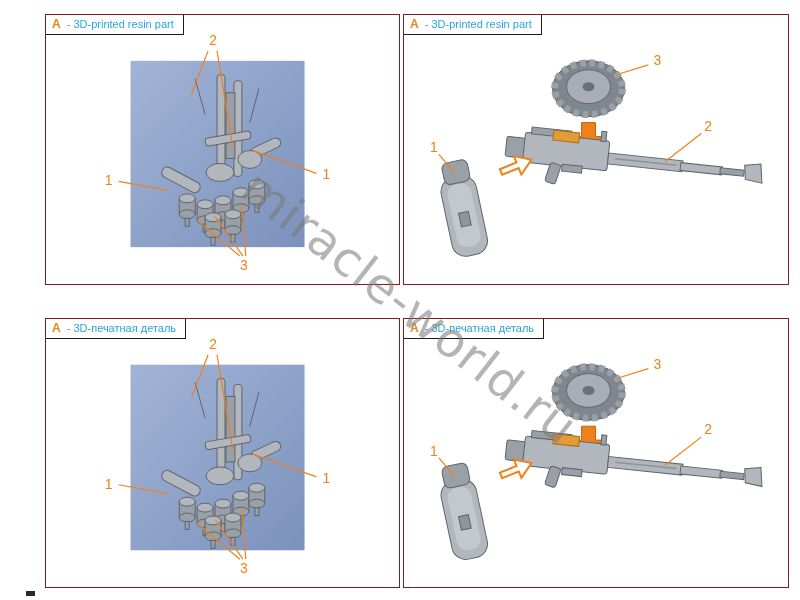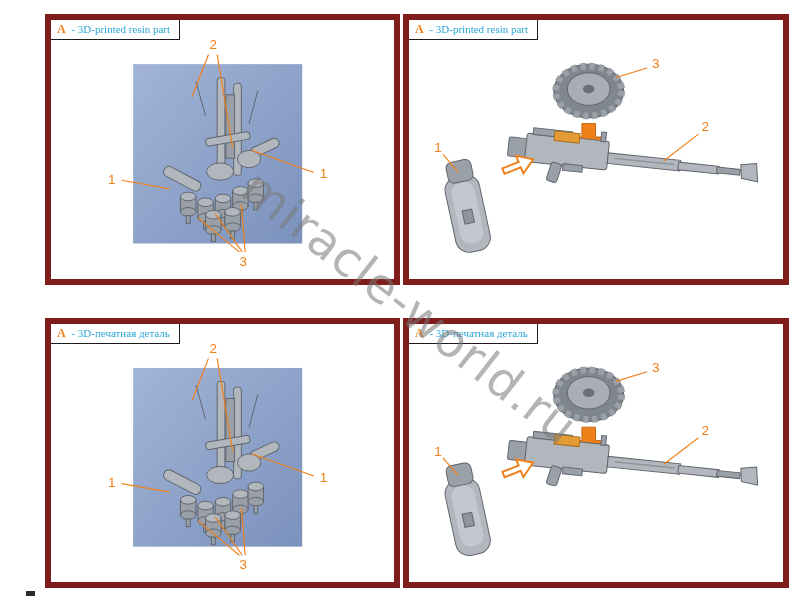--- a/index.html
+++ b/index.html
@@ -3,24 +3,23 @@
 <meta charset="utf-8">
 <style>
   html,body{margin:0;padding:0;}
   body{
     width:800px;height:600px;position:relative;overflow:hidden;
     background:#ffffff;
     font-family:"Liberation Sans", sans-serif;
   }
   .panel{
     position:absolute;
-    border:6px solid #7f1d1d;
+    border:1px solid #7f1d1d;
     background:#ffffff;
     box-sizing:border-box;
-    font-family:Liberation Serif, serif;
   }
   .panel svg.scene{position:absolute;left:0;top:0;width:100%;height:100%;}
   .plabel{
     position:absolute;top:0;left:0;z-index:3;
     background:#ffffff;
     border-right:1px solid #1b1b1b;
     border-bottom:1px solid #1b1b1b;
     padding:3px 9px 3px 6px;
     font-size:11px;line-height:13px;
     white-space:nowrap;

